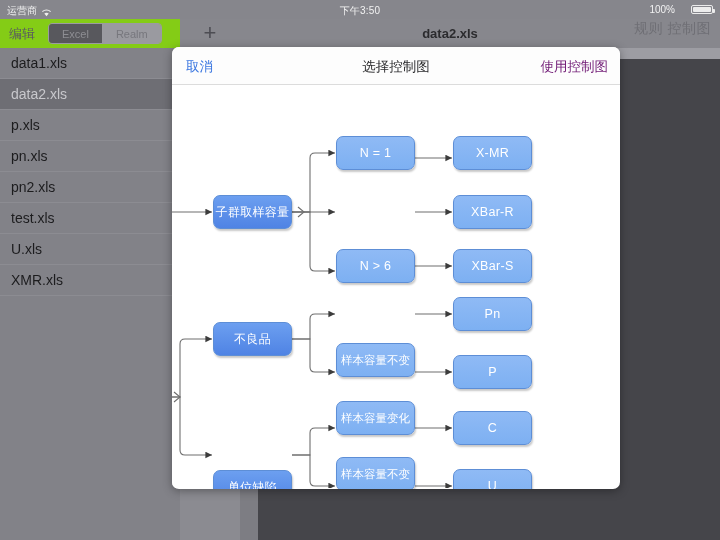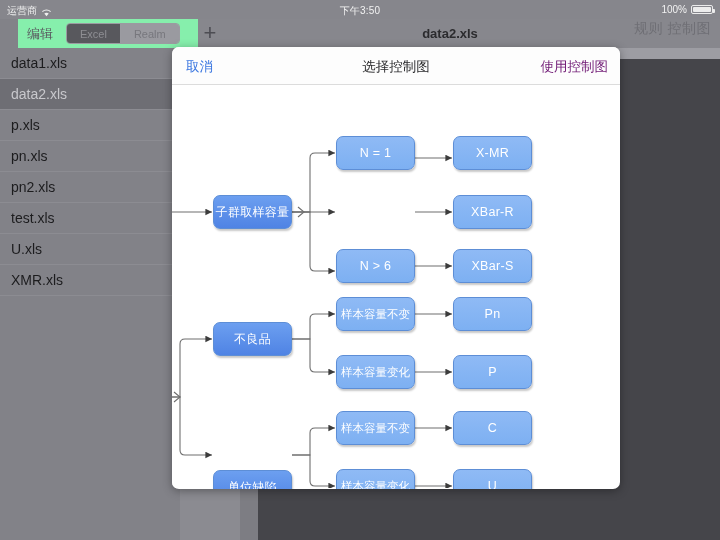--- a/index.html
+++ b/index.html
@@ -20,28 +20,28 @@
     background: #828288;
   }
   .statusbar {
     position: absolute; left: 0; top: 0; width: 720px; height: 19px;
     background: #86868c; color: #f2f2f2; font-size: 10px;
   }
   .sb-left { position: absolute; left: 7px; top: 4px; display: flex; align-items: center; gap: 4px; }
   .sb-carrier { font-size: 10px; color: #f0f0f0; }
   .wifi-ico { display: inline-block; width: 11px; height: 9px; position: relative; top: 1px; }
   .sb-mid { position: absolute; left: 0; right: 0; top: 4px; text-align: center; font-size: 10px; letter-spacing: .2px; }
-  .sb-right { position: absolute; right: 7px; top: 4px; display: flex; align-items: center; gap: 4px; font-size: 10px; }
+  .sb-right { position: absolute; right: 7px; top: 4px; display: flex; align-items: center; gap: 16px; font-size: 10px; }
   .batt { width: 22px; height: 9px; border: 1px solid #ececec; border-radius: 2px; position: relative; }
   .batt::after { content:""; position:absolute; right:-3px; top:2.5px; width:2px;height:4px;background:#ececec;border-radius:0 1px 1px 0;}
   .batt-fill { position:absolute; left:1px; top:1px; bottom:1px; width:18px; background:#ececec; border-radius:1px;}
 
   .side-toolbar {
     position: absolute; left: 0; top: 19px; width: 180px; height: 29px;
-    background: #86efac; display: flex; align-items: center; margin-left: 18px;
+    background: #84cc16; display: flex; align-items: center;
   }
   .edit-btn { font-size: 13px; color: #5a5a60; margin-left: 9px; }
   .seg {
     margin-left: 13px; display: flex; height: 21px;
     border: 1px solid #9b9ba1; border-radius: 4px; overflow: hidden;
   }
   .seg-item {
     font-size: 11px; padding: 0 13px; display: flex; align-items: center;
     color: #77777d; background: #9a9aa0;
   }
@@ -92,21 +92,21 @@
     position: absolute; border-radius: 7px;
     display: flex; align-items: center; justify-content: center;
     color: #ffffff; text-align: center;
     border: 1px solid #5d8ed6;
     box-shadow: 1px 2px 2px rgba(0,0,0,.22);
     font-size: 12.5px; letter-spacing: .3px;
   }
   .node.dark { background: linear-gradient(#6c9ff0,#4f83e4); }
   .node.light { background: linear-gradient(#8fbaf5, #7db0f2); }
   .node.cn { font-size: 12px; }
-  .node.cn.tight { font-size: 11.5px; letter-spacing: 0; }
+  .node.cn.tight { font-size: 11.5px; letter-spacing: 0; margin-top: 46px; }
 </style>
 </head>
 <body>
 
 <div id="screen">
 
   <div class="bg-root">
 
     <div class="sidebar"></div>
 

